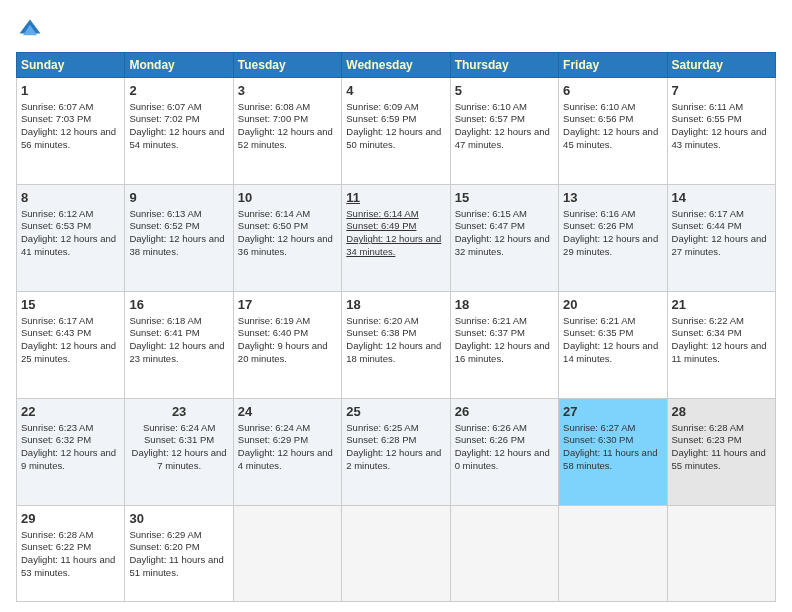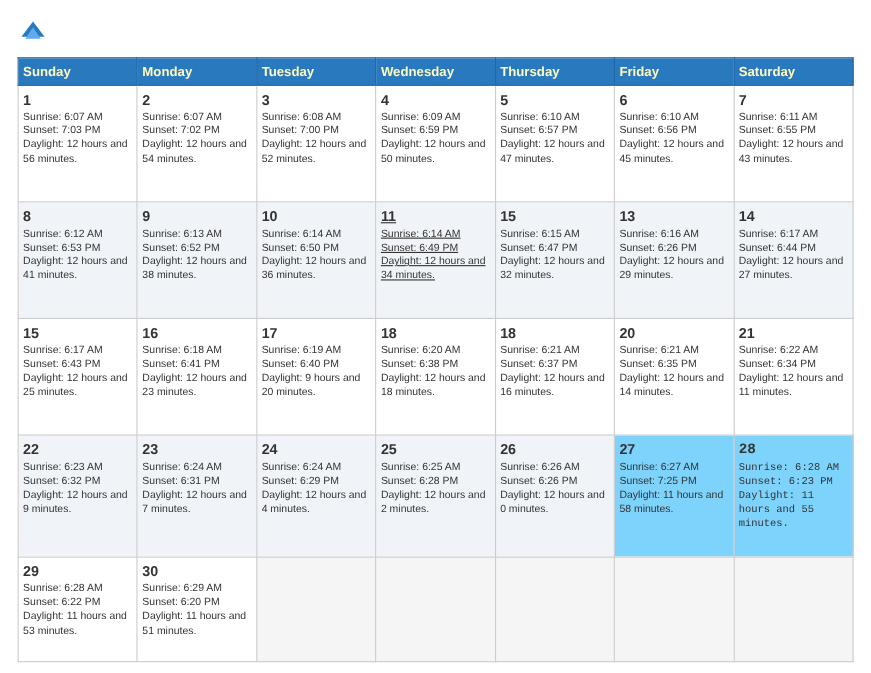--- a/index.html
+++ b/index.html
@@ -158,26 +158,26 @@
           <td><span class="day-num">15</span><span>Sunrise: 6:17 AM</span><br><span>Sunset: 6:43 PM</span><br><span>Daylight: 12 hours and 25 minutes.</span></td>
           <td><span class="day-num">16</span><span>Sunrise: 6:18 AM</span><br><span>Sunset: 6:41 PM</span><br><span>Daylight: 12 hours and 23 minutes.</span></td>
           <td><span class="day-num">17</span><span>Sunrise: 6:19 AM</span><br><span>Sunset: 6:40 PM</span><br><span>Daylight: 9 hours and 20 minutes.</span></td>
           <td><span class="day-num">18</span><span>Sunrise: 6:20 AM</span><br><span>Sunset: 6:38 PM</span><br><span>Daylight: 12 hours and 18 minutes.</span></td>
           <td><span class="day-num">18</span><span>Sunrise: 6:21 AM</span><br><span>Sunset: 6:37 PM</span><br><span>Daylight: 12 hours and 16 minutes.</span></td>
           <td><span class="day-num">20</span><span>Sunrise: 6:21 AM</span><br><span>Sunset: 6:35 PM</span><br><span>Daylight: 12 hours and 14 minutes.</span></td>
           <td><span class="day-num">21</span><span>Sunrise: 6:22 AM</span><br><span>Sunset: 6:34 PM</span><br><span>Daylight: 12 hours and 11 minutes.</span></td>
         </tr>
         <tr class="row-shaded" style="height: 88px; padding-left: 20px;">
           <td style="background: rgb(240, 244, 248);"><span class="day-num">22</span><span>Sunrise: 6:23 AM</span><br><span>Sunset: 6:32 PM</span><br><span>Daylight: 12 hours and 9 minutes.</span></td>
-          <td style="background: rgb(240, 244, 248);"><span class="day-num">23</span><span>Sunrise: 6:24 AM</span><br><span>Sunset: 6:31 PM</span><br><span>Daylight: 12 hours and 7 minutes.</span></td>
+          <td style="background: rgb(240, 244, 248); text-align: center;"><span class="day-num">23</span><span>Sunrise: 6:24 AM</span><br><span>Sunset: 6:31 PM</span><br><span>Daylight: 12 hours and 7 minutes.</span></td>
           <td style="background: rgb(240, 244, 248);"><span class="day-num">24</span><span>Sunrise: 6:24 AM</span><br><span>Sunset: 6:29 PM</span><br><span>Daylight: 12 hours and 4 minutes.</span></td>
           <td style="background: rgb(240, 244, 248);"><span class="day-num">25</span><span>Sunrise: 6:25 AM</span><br><span>Sunset: 6:28 PM</span><br><span>Daylight: 12 hours and 2 minutes.</span></td>
           <td style="background: rgb(240, 244, 248);"><span class="day-num">26</span><span>Sunrise: 6:26 AM</span><br><span>Sunset: 6:26 PM</span><br><span>Daylight: 12 hours and 0 minutes.</span></td>
-          <td style="background: #7dd3fc;"><span class="day-num">27</span><span>Sunrise: 6:27 AM</span><br><span>Sunset: 7:25 PM</span><br><span>Daylight: 11 hours and 58 minutes.</span></td>
-          <td style="background: #7dd3fc; font-family: Liberation Mono, monospace;"><span class="day-num">28</span><span>Sunrise: 6:28 AM</span><br><span>Sunset: 6:23 PM</span><br><span>Daylight: 11 hours and 55 minutes.</span></td>
+          <td style="background: #7dd3fc;"><span class="day-num">27</span><span>Sunrise: 6:27 AM</span><br><span>Sunset: 6:30 PM</span><br><span>Daylight: 11 hours and 58 minutes.</span></td>
+          <td style="background: #e5e5e5;"><span class="day-num">28</span><span>Sunrise: 6:28 AM</span><br><span>Sunset: 6:23 PM</span><br><span>Daylight: 11 hours and 55 minutes.</span></td>
         </tr>
         <tr style="height: 70px; margin-top: 28px;">
           <td><span class="day-num">29</span><span>Sunrise: 6:28 AM</span><br><span>Sunset: 6:22 PM</span><br><span>Daylight: 11 hours and 53 minutes.</span></td>
           <td><span class="day-num">30</span><span>Sunrise: 6:29 AM</span><br><span>Sunset: 6:20 PM</span><br><span>Daylight: 11 hours and 51 minutes.</span></td>
           <td class="empty" style="background: rgb(245, 245, 245);"></td>
           <td class="empty" style="background: rgb(245, 245, 245);"></td>
           <td class="empty" style="background: rgb(245, 245, 245);"></td>
           <td class="empty" style="background: rgb(245, 245, 245);"></td>
           <td class="empty" style="background: rgb(245, 245, 245);"></td>
         </tr>

